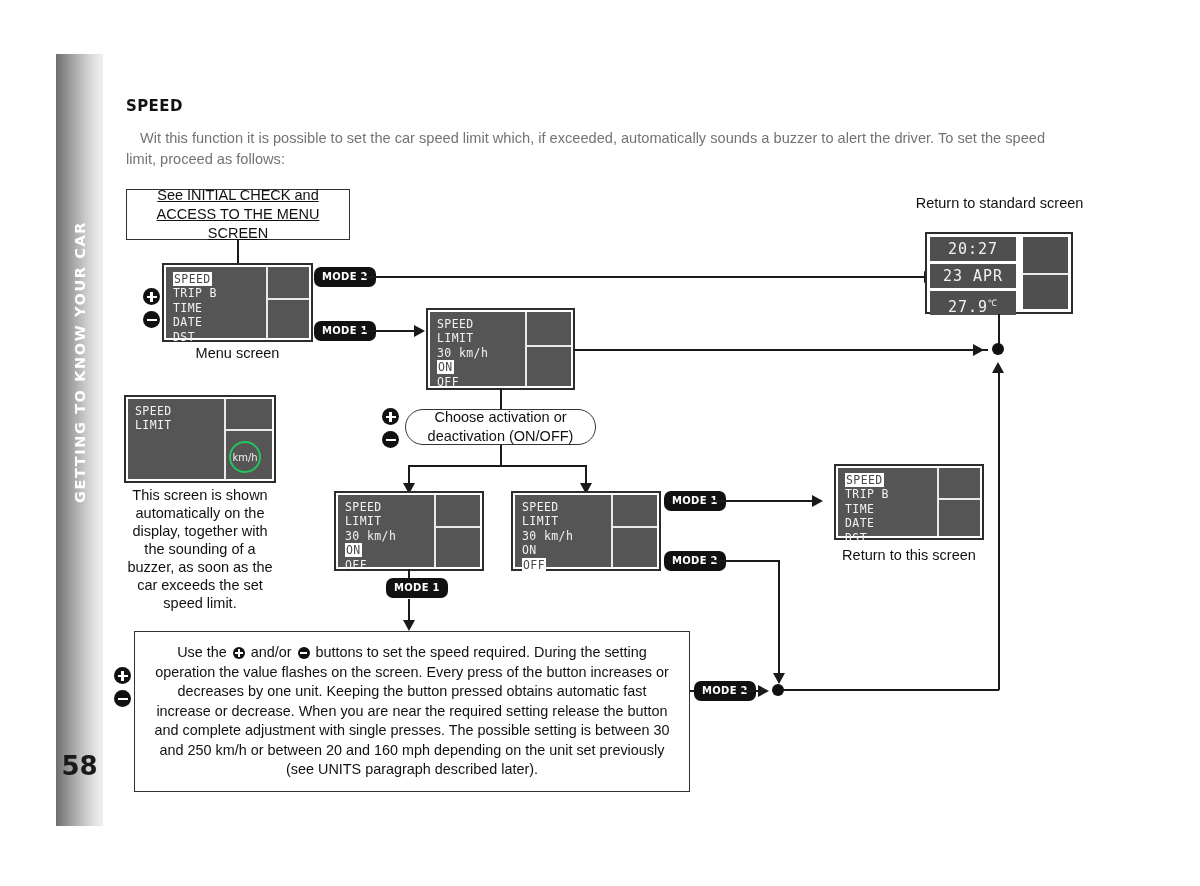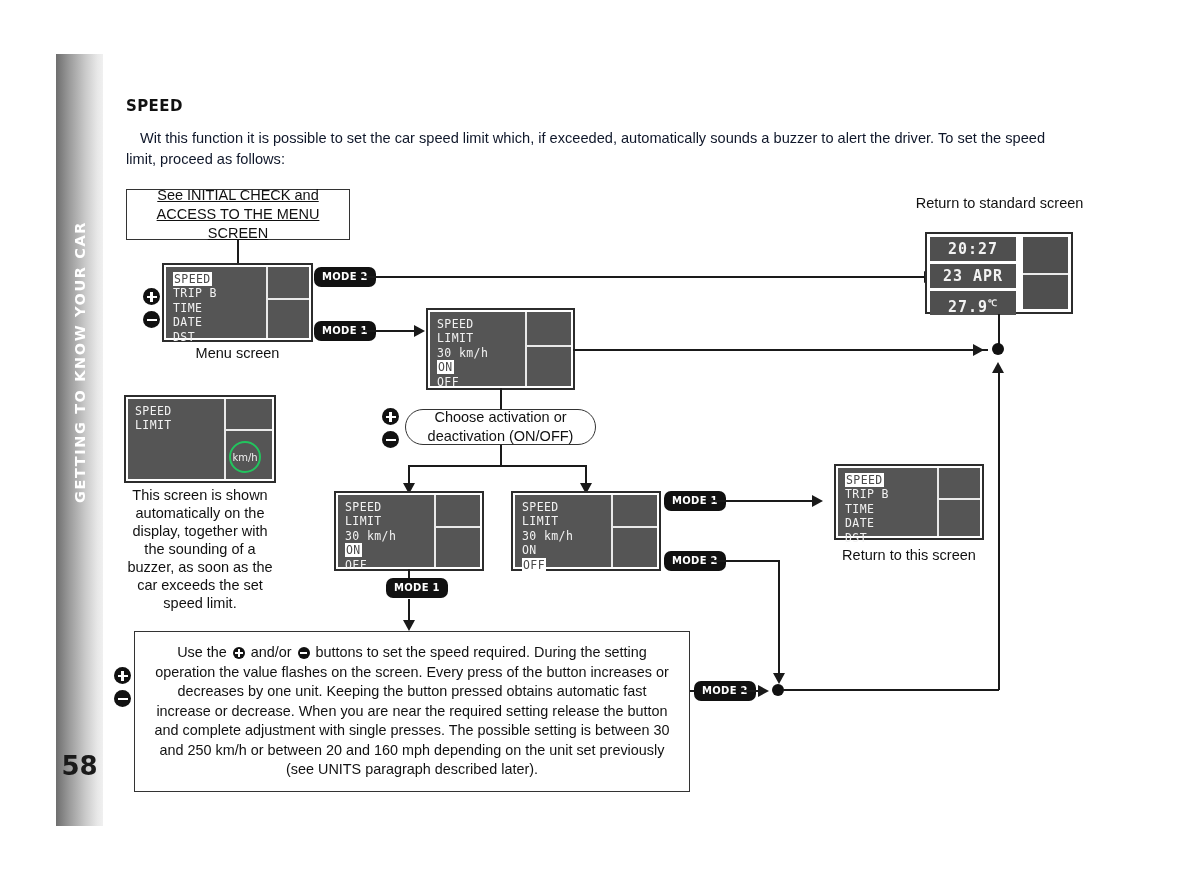--- a/index.html
+++ b/index.html
@@ -67,21 +67,21 @@
     letter-spacing: 0.4px;
     color: #111;
   }
   .intro {
     position: absolute;
     left: 126px;
     top: 128px;
     width: 952px;
     font-size: 14.6px;
     line-height: 21px;
-    color: #0f172a;
+    color: #737373;
     text-indent: 14px;
     font-family: "Liberation Sans", sans-serif;
   }
 
   
   .box {
     position: absolute;
     border: 1.6px solid #333;
     background: #fff;
     box-sizing: border-box;
@@ -305,21 +305,21 @@
       <div class="scr-row">OFF</div>
     </div>
     <div class="scr-vline" style="left:95px; top:0px; bottom:0px;"></div>
     <div class="scr-hline" style="left:95px; right:0px; top:33px;"></div>
   </div>
 
   <div class="ln h" style="left:573px; top:349px; width:415px;"></div>
   <div class="arrow-r" style="left:973px; top:344px;"></div>
 
   <div class="caption" style="left:908px; top:194px; width:183px;">Return to standard screen</div>
-  <div class="std-screen" style="left:925px; top:232px; width:148px; height:82px;font-weight:bold;">
+  <div class="std-screen" style="left:925px; top:232px; width:148px; height:82px;">
     <div class="std-cell" style="width:86px;">20:27</div>
     <div class="std-cell" style="width:86px;">23 APR</div>
     <div class="std-cell" style="width:86px;">
       <span>27.9</span><span class="deg">℃</span>
     </div>
     <div class="std-right-col">
       <div class="bar"></div>
     </div>
   </div>
 

